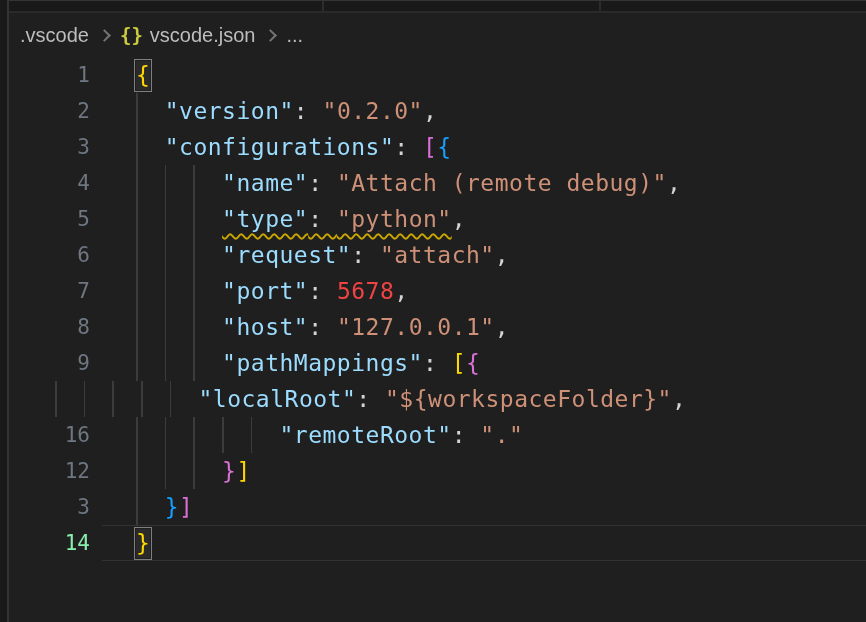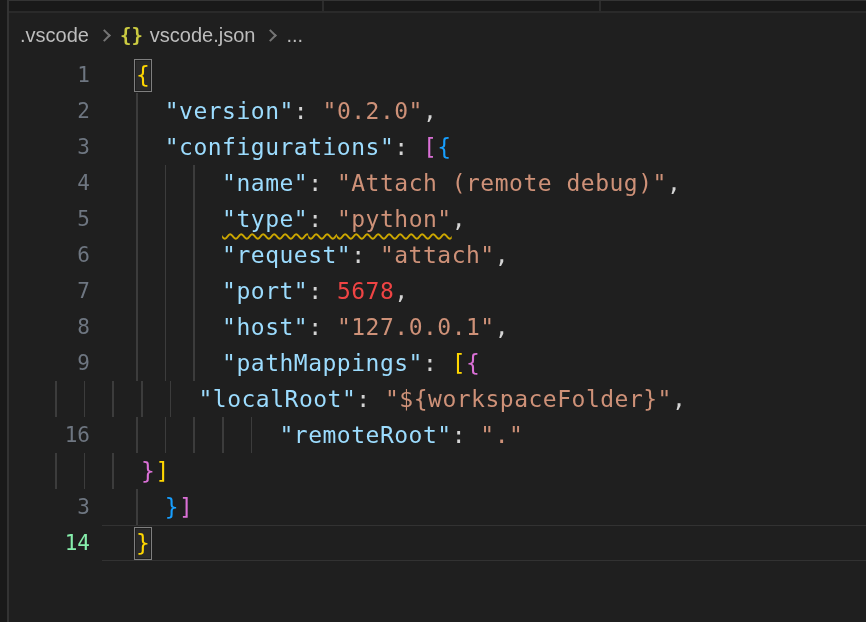--- a/index.html
+++ b/index.html
@@ -102,20 +102,21 @@
         <div class="code"><span class="guide" style="left: calc(var(--cw) * 0);"></span><span class="guide" style="left: calc(var(--cw) * 2);"></span><span class="guide" style="left: calc(var(--cw) * 4);"></span><span class="tok">      </span><span class="tok k">"pathMappings"</span><span class="tok p">: </span><span class="tok b1">[</span><span class="tok b2">{</span></div>
       </div>
       <div class="line">
         <div class="code"><span class="guide" style="left: calc(var(--cw) * 0);"></span><span class="guide" style="left: calc(var(--cw) * 2);"></span><span class="guide" style="left: calc(var(--cw) * 4);"></span><span class="guide" style="left: calc(var(--cw) * 6);"></span><span class="guide" style="left: calc(var(--cw) * 8);"></span><span class="tok">          </span><span class="tok k">"localRoot"</span><span class="tok p">: </span><span class="tok s">"${workspaceFolder}"</span><span class="tok p">,</span></div>
       </div>
       <div class="line">
         <div class="ln">16</div>
         <div class="code"><span class="guide" style="left: calc(var(--cw) * 0);"></span><span class="guide" style="left: calc(var(--cw) * 2);"></span><span class="guide" style="left: calc(var(--cw) * 4);"></span><span class="guide" style="left: calc(var(--cw) * 6);"></span><span class="guide" style="left: calc(var(--cw) * 8);"></span><span class="tok">          </span><span class="tok k">"remoteRoot"</span><span class="tok p">: </span><span class="tok s">"."</span></div>
       </div>
       <div class="line">
+        <div class="ln">12</div>
         <div class="code"><span class="guide" style="left: calc(var(--cw) * 0);"></span><span class="guide" style="left: calc(var(--cw) * 2);"></span><span class="guide" style="left: calc(var(--cw) * 4);"></span><span class="tok">      </span><span class="tok b2">}</span><span class="tok b1">]</span></div>
       </div>
       <div class="line">
         <div class="ln">3</div>
         <div class="code"><span class="guide" style="left: calc(var(--cw) * 0);"></span><span class="tok">  </span><span class="tok b3">}</span><span class="tok b2">]</span></div>
       </div>
       <div class="line">
         <div class="curline"></div>
         <div class="ln active">14</div>
         <div class="code"><span class="tok b1 m">}</span></div>

